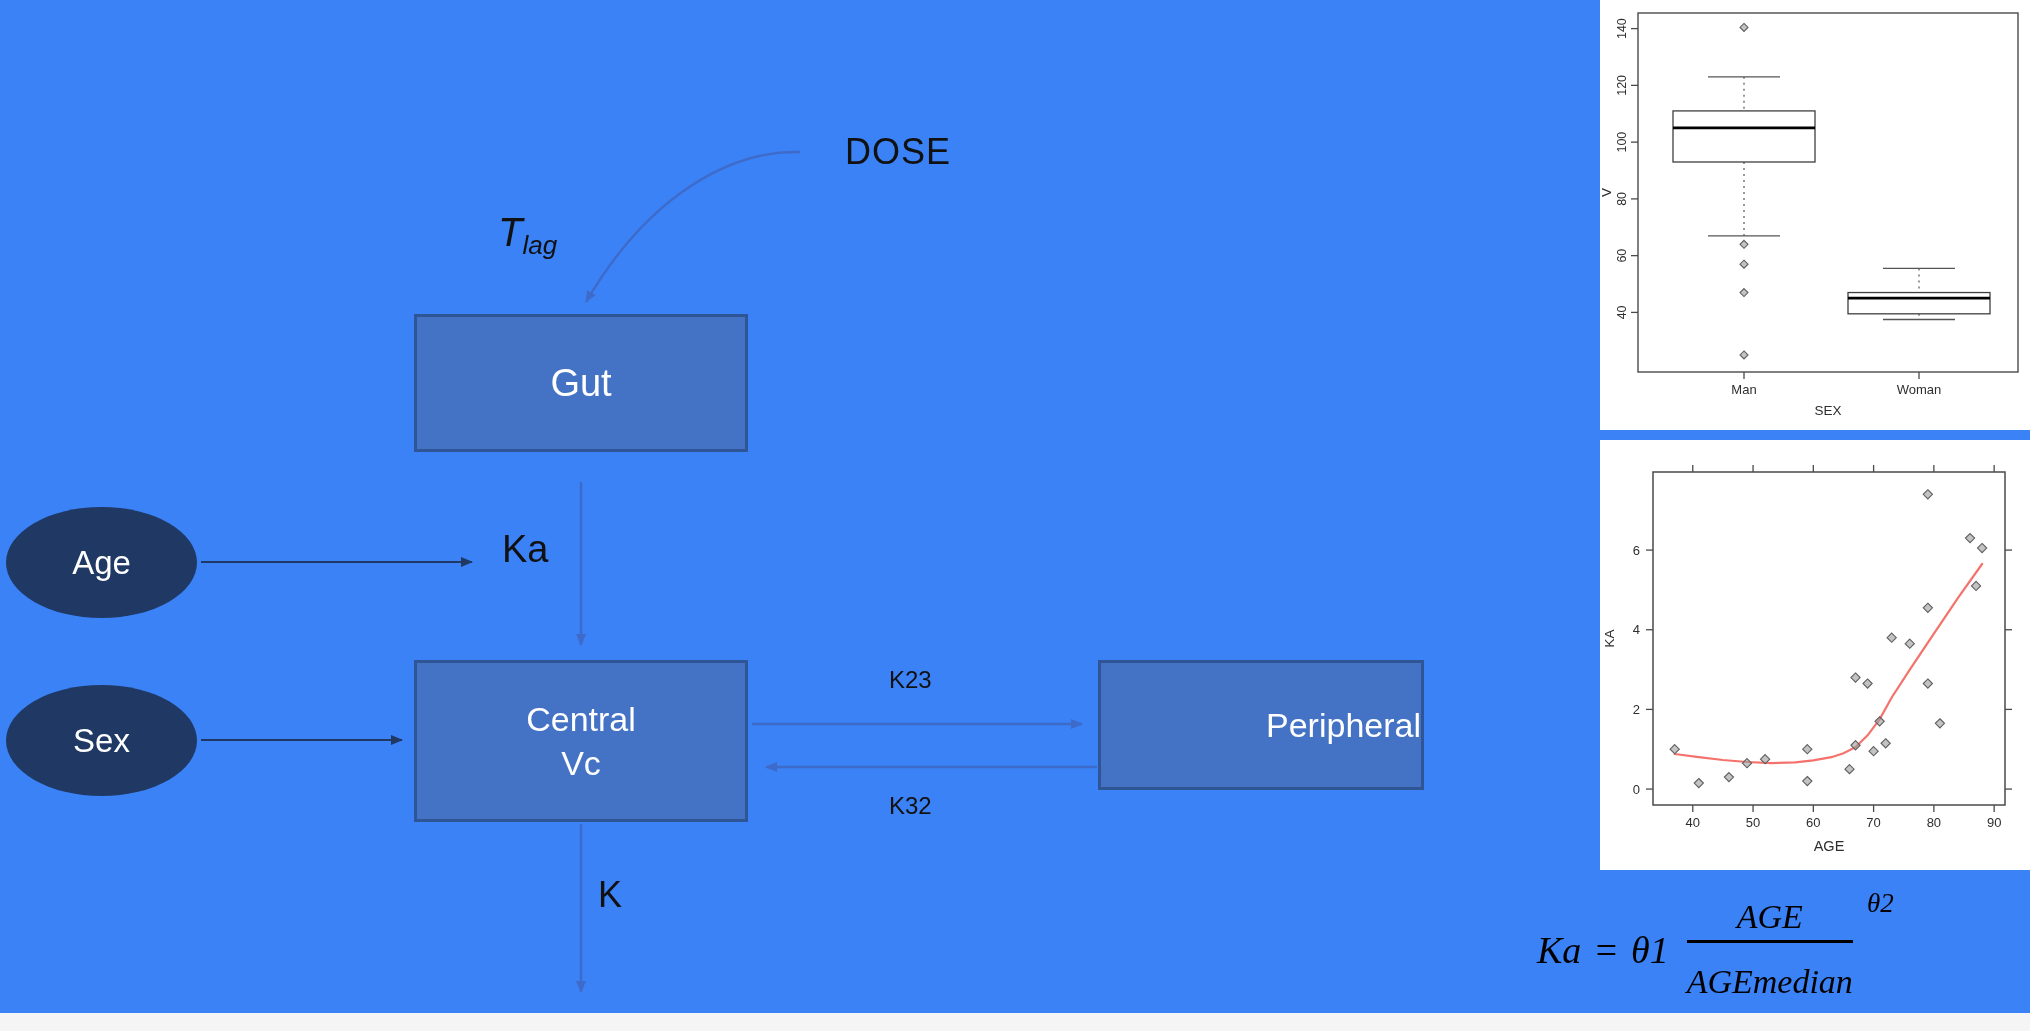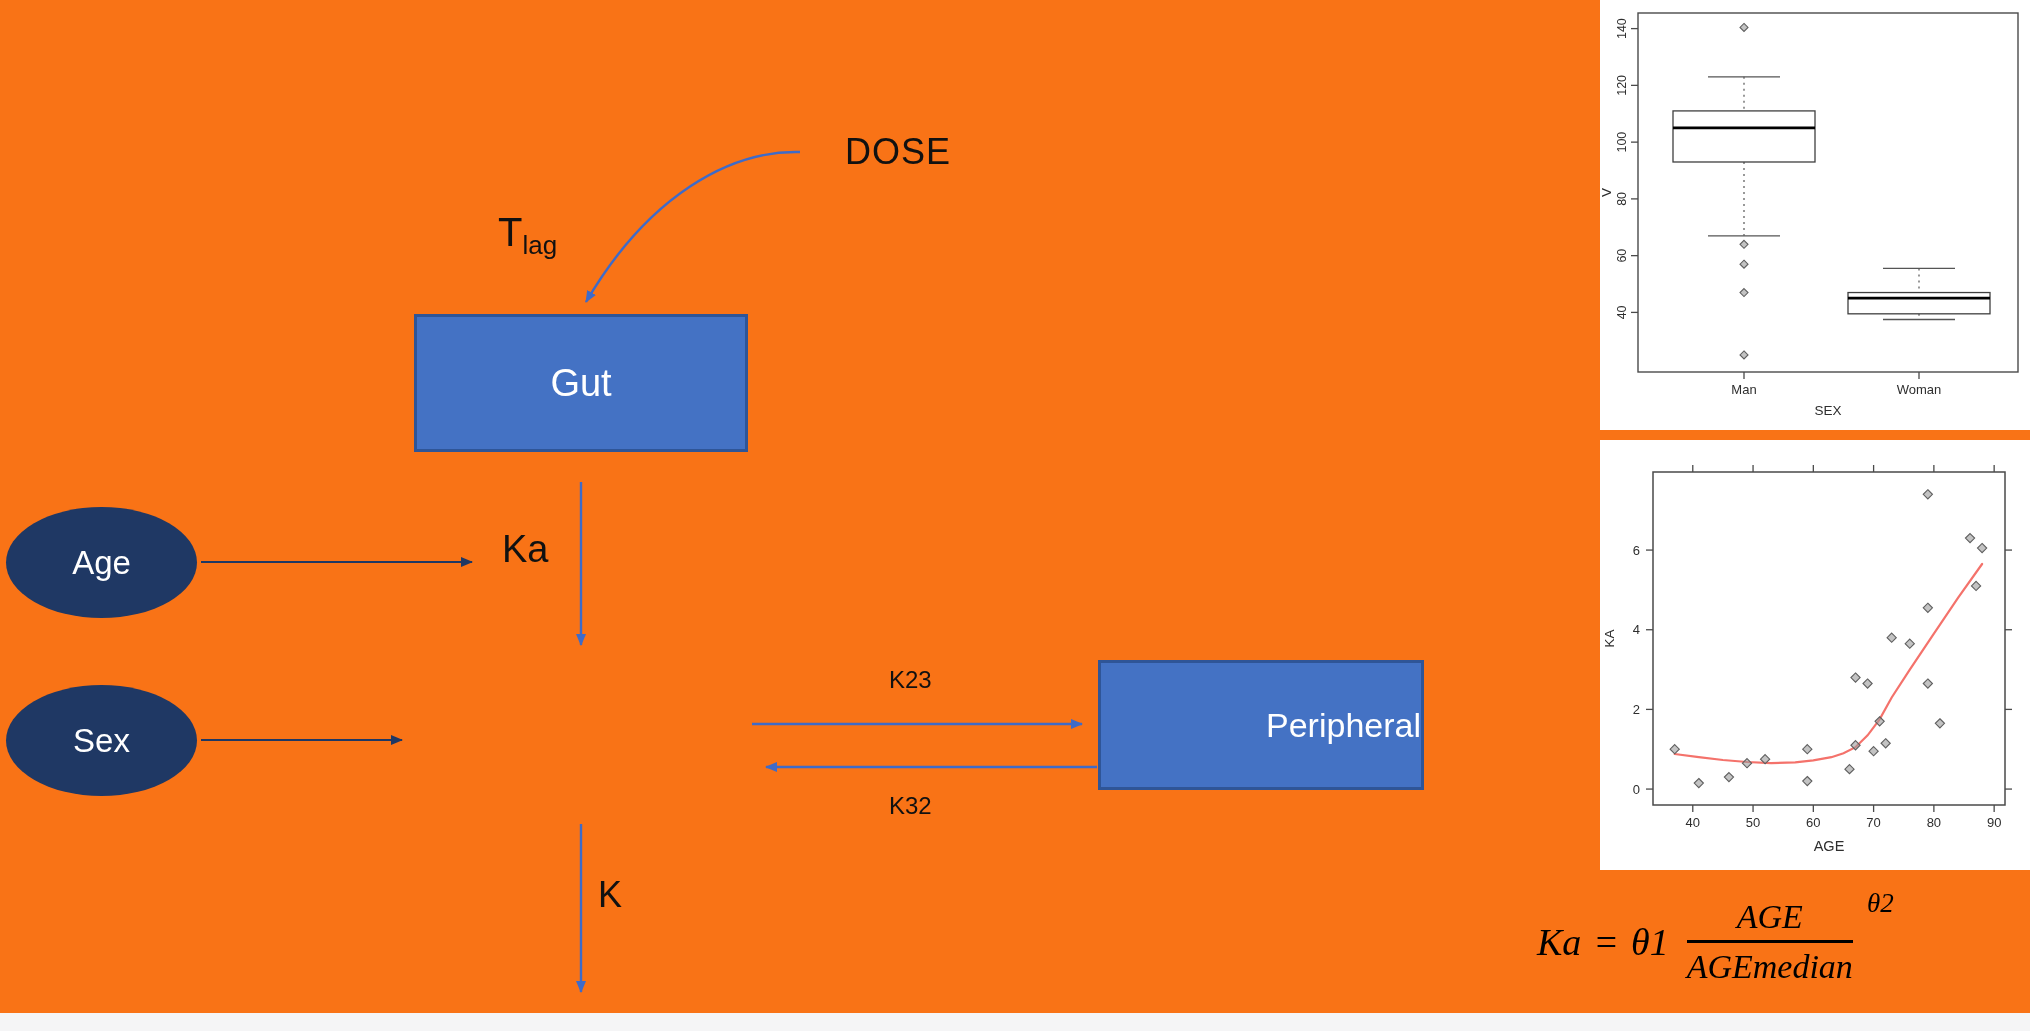--- a/index.html
+++ b/index.html
@@ -1,46 +1,46 @@
 <!DOCTYPE html>
 <html style="--box-fill: #4472C4; --box-border: #2F5597; --ellipse-fill: #1F3864; --flow-arrow: #3E6BC9; --covariate-arrow: #1F3864; --label: #111111; --plot-frame: #4A4A4A; --plot-text: #2E2E2E; --point-fill: #9B9B9B; --point-stroke: #5F5F5F; --smooth-line: #F4726B; --bottom-strip: #F5F5F6;"><head>
 <meta charset="utf-8">
 <style>
   :root{
     --box-fill:#4472C4; --box-border:#2F5597; --ellipse-fill:#1F3864;
     --flow-arrow:#3E6BC9; --covariate-arrow:#1F3864; --label:#111111;
     --bottom-strip:#F5F5F6;
   }
   html,body{margin:0;padding:0;background:#ffffff;}
-  .canvas{position:relative;width:2030px;height:1031px;background:#f97316;overflow:hidden;
+  .canvas{position:relative;width:2030px;height:1031px;background:#3b82f6;overflow:hidden;
           font-family:"Liberation Sans",sans-serif;color:var(--label);}
   svg.arrow-layer{position:absolute;left:0;top:0;width:2030px;height:1031px;pointer-events:none;}
   .flow-line{stroke:var(--flow-arrow);stroke-width:2.4;fill:none;}
   .cov-line{stroke:var(--covariate-arrow);stroke-width:2.2;fill:none;}
   .flow-head{fill:var(--flow-arrow);}
   .cov-head{fill:var(--covariate-arrow);}
   .compartment{position:absolute;display:flex;flex-direction:column;align-items:center;justify-content:center;
        background:var(--box-fill);border:3px solid var(--box-border);box-sizing:border-box;
        color:#ffffff;font-size:34px;line-height:44px;text-align:center;}
   .ellipse{position:absolute;display:flex;align-items:center;justify-content:center;border-radius:50%;
        background:var(--ellipse-fill);color:#ffffff;font-size:33px;}
   .dlabel{position:absolute;font-size:24px;color:var(--label);white-space:nowrap;}
   .dose{font-size:36px;letter-spacing:1px;}
-  .tlag{font-size:40px;}
+  .tlag{font-size:40px;font-style:italic;}
   .tlag sub{font-size:26px;vertical-align:-8px;letter-spacing:0;}
   .klabel{font-size:36px;}
   .chart{position:absolute;background:#ffffff;}
   #boxplot-svg{left:1600px;top:0px;}
   #scatter-svg{left:1600px;top:440px;}
   .equation{position:absolute;left:1537px;top:898px;display:flex;align-items:center;
        font-family:"Liberation Serif",serif;font-style:italic;font-size:38px;color:#000;}
   .eq-tok{margin-right:12px;}
   .frac{display:inline-flex;flex-direction:column;text-align:center;font-size:34px;margin-left:6px;}
   .frac .num{border-bottom:3px solid #000;padding:0 16px 4px 16px;}
-  .frac .den{padding-top:5px;}
+  .frac .den{padding-top:20px;}
   .exp{align-self:flex-start;font-size:27px;margin:-10px 8px 0 14px;}
   .bottom-strip{position:absolute;left:0;top:1013px;width:2030px;height:18px;background:var(--bottom-strip);}
 </style>
 </head>
 <body>
 
 <div class="canvas">
 
   <svg class="arrow-layer">
     <defs>
@@ -61,20 +61,24 @@
   </svg>
 
   <div class="dlabel dose" style="left:845px;top:131px;">DOSE</div>
 
   <div class="dlabel tlag" style="left:498px;top:210px;"><span>T</span><sub>lag</sub></div>
 
   <div class="compartment" style="left:414px;top:314px;width:334px;height:138px;font-size:38px;">
     <span>Gut</span>
   </div>
 
+  <div class="compartment" style="left:414px;top:660px;width:334px;height:162px;">
+    <span>Central</span>
+    <span>Vc</span>
+  </div>
 
   <div class="compartment" style="left:1098px;top:660px;width:326px;height:130px;align-items:flex-end;">
     <span>Peripheral</span>
   </div>
 
   <div class="ellipse" style="left:6px;top:507px;width:191px;height:111px;">
     <span>Age</span>
   </div>
 
   <div class="ellipse" style="left:6px;top:685px;width:191px;height:111px;">

